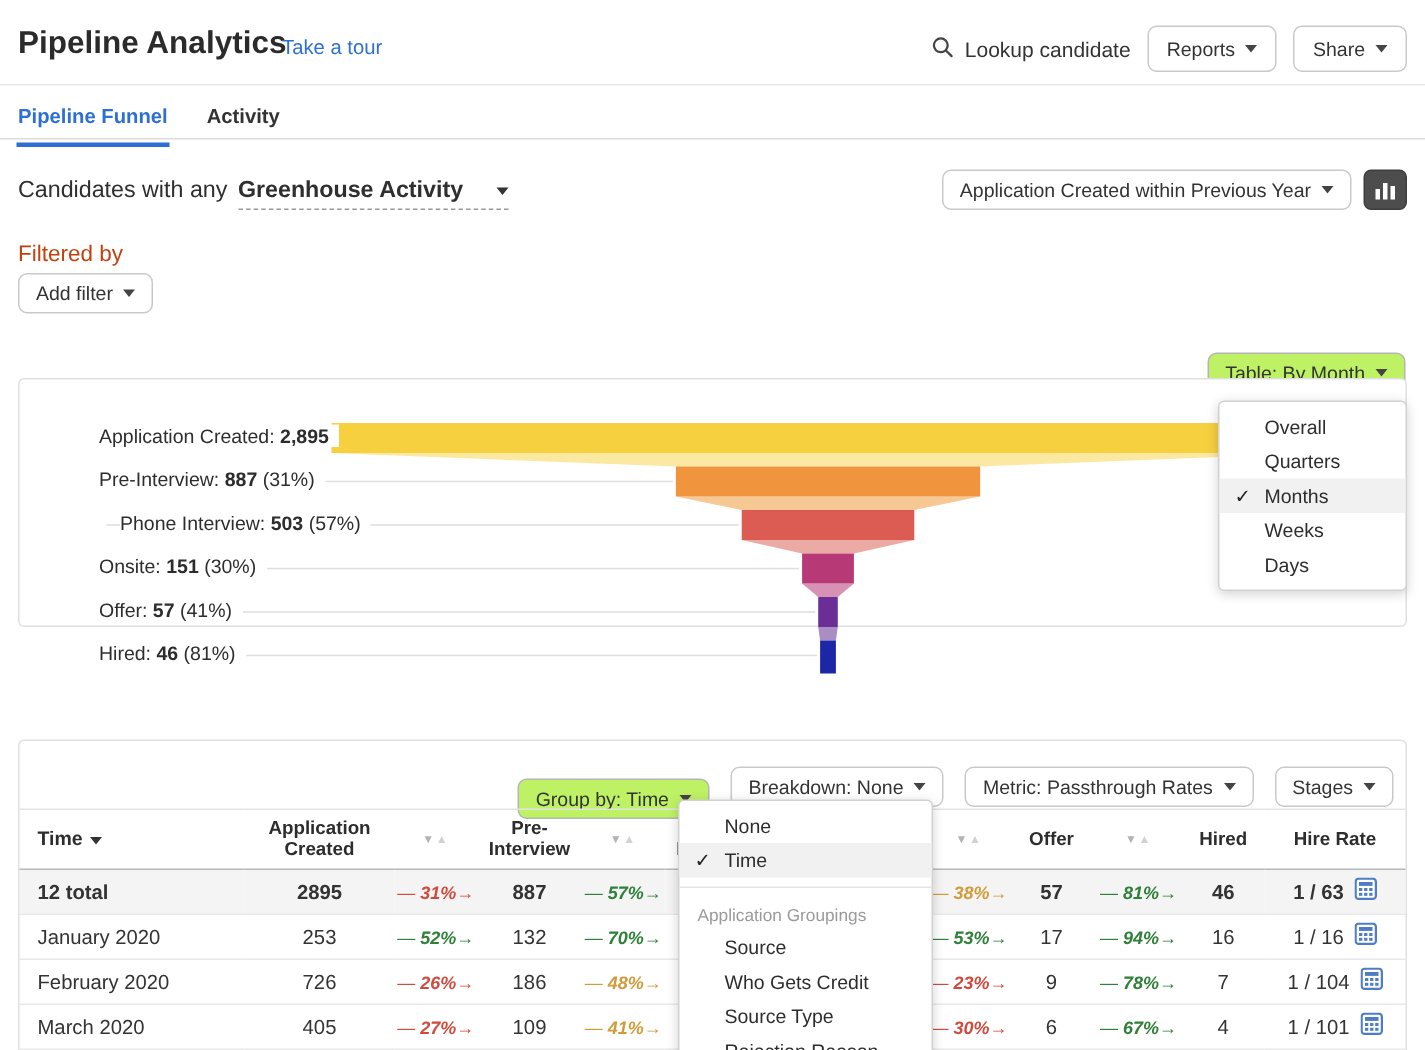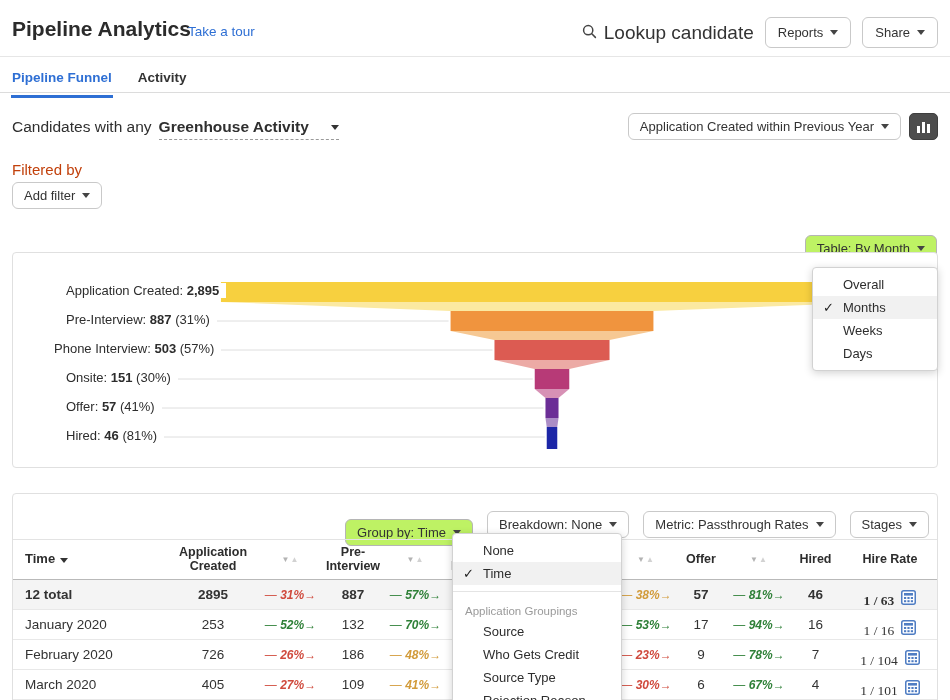--- a/index.html
+++ b/index.html
@@ -10,21 +10,21 @@
     overflow: hidden;
     background: #fff;
     font-family: "Liberation Sans", "DejaVu Sans", sans-serif;
     color: #2e2e2e;
     padding-left: 23px;
   }
   
   .page-title { position:absolute; left:12px; top:17px; font-size:21px; font-weight:700; color:#2b2b2b; }
   .tour-link { position:absolute; left:188px; top:24px; font-size:13.5px; color:#2e6fd4; cursor:pointer; }
   .top-right { position:absolute; right:12px; top:17px; display:flex; align-items:center; gap:11px; }
-  .lookup { display:flex; align-items:center; gap:7px; font-size:19px; color:#333; cursor:pointer; }
+  .lookup { display:flex; align-items:center; gap:7px; font-size:14px; color:#333; cursor:pointer; }
   .btn {
     display:inline-flex; align-items:center; gap:7px;
     border:1px solid #c9c9c9; border-radius:6px; background:#fff;
     font-size:13px; color:#333; padding:7px 12px; cursor:pointer; white-space:nowrap;
     font-family: inherit;
   }
   .btn.small { padding:5px 11px; }
   .btn.active { background:#bef264; border-color:#b5b5b5;margin-top:16px; }
   .caret { width:0; height:0; border-left:4px solid transparent; border-right:4px solid transparent; border-top:5px solid #444; display:inline-block; }
   .divider-top { position:absolute; left:0; right:0; top:56px; height:1px; background:#e6e6e6; }
@@ -41,21 +41,21 @@
   .scope-select .caret { border-top-color:#333; }
   .range-controls { position:absolute; right:12px; top:113px; display:flex; align-items:center; gap:8px; }
   .chart-toggle-btn { width:29px; height:27px; background:#4d4d4d; border:1px solid #3e3e3e; border-radius:5px; display:flex; align-items:flex-end; justify-content:center; gap:2px; padding-bottom:6px; cursor:pointer; }
   .chart-toggle-btn i { display:block; width:3px; background:#fff; }
   
   .filtered-by { position:absolute; left:12px; top:161px; font-size:15px; font-weight:400; color:#c2410c; }
   .add-filter { position:absolute; left:12px; top:182px; }
   .mode-btn { position:absolute; right:13px; top:219px; }
   
   .panel { position:absolute; background:#fff; border:1px solid #e0e0e0; border-radius:4px; }
-  .funnel-panel { left:12px; top:252px; width:926px; height:216px; }
+  .funnel-panel { left:12px; top:252px; width:926px; height:166px; }
   .table-panel  { left:12px; top:493px; width:926px; height:260px; }
   .funnel-label { position:absolute; font-size:13px; color:#2d2d2d; background:#fff; padding-right:7px; white-space:nowrap; }
   .funnel-label b { font-weight:700; }
   
   .group-bar { position:absolute; top:9px; right:8px; display:flex; gap:14px;align-items:center; }
   
   table.data { position:absolute; top:45px; left:0; width:924px; border-collapse:collapse; table-layout:fixed; }
   table.data thead th { font-size:12.5px; font-weight:700; color:#2d2d2d; text-align:center; padding:5px 2px; line-height:1.15; vertical-align:middle; border-bottom:1px solid #b9b9b9; }
   table.data { border-top:1px solid #e3e3e3; }
   table.data thead th.time-h { text-align:left; padding-left:12px; font-size:13px; }
@@ -63,21 +63,21 @@
   table.data tbody td.time-c { text-align:left; padding-left:12px; }
   table.data tr.total { background:#f4f4f4; font-weight:700; }
   .sortpair { font-size:8px; letter-spacing:1px; vertical-align:middle; }
   .sortpair .s1 { color:#b3b3b3; } .sortpair .s2 { color:#d2d2d2; }
   .time-caret { width:0;height:0;border-left:4px solid transparent;border-right:4px solid transparent;border-top:5px solid #333;display:inline-block;margin-left:5px; }
   .pass { font-size:12px; font-style:italic; font-weight:700; }
   .pass .dash, .pass .arr { font-style:normal; font-weight:400; }
   .pass.red   { color:var(--red); }
   .pass.green { color:var(--green);margin-top:40px; }
   .pass.amber { color:var(--amber); }
-  .rate-cell { display:flex; align-items:flex-end; justify-content:center; gap:7px; height:29px;font-family:Liberation Serif, serif; }
+  .rate-cell { display:flex; align-items:center; justify-content:center; gap:7px; height:29px; }
   
   .menu { position:absolute; background:#fff; border:1px solid #d2d2d2; border-radius:4px; box-shadow:0 2px 8px rgba(0,0,0,.18); z-index:50; padding:5px 0; }
   .menu-item { font-size:13px; color:#2d2d2d; padding:4px 14px 4px 30px; white-space:nowrap; cursor:pointer; position:relative; }
   .menu-item.checked { background:#f1f1f1; }
   .menu-item .check { position:absolute; left:10px; font-weight:700; color:#222; }
   .menu-divider { height:1px; background:#e4e4e4; margin:6px 0; }
   .menu-section { font-size:11.5px; color:#9a9a9a; padding:7px 12px 3px 12px; }
   .mode-menu { left:812px; top:251px; width:126px;margin-top:16px; }
   .groupby-menu { left:452px; top:533px; width:170px; padding-bottom:30px; }
 </style>
@@ -163,21 +163,21 @@
         <rect x="207.95675" y="29" width="662.0864999999999" height="20" fill="#f7d03f"></rect>
         <rect x="437.57155" y="58" width="202.8569" height="20" fill="#f0943e"></rect>
         <rect x="481.48195" y="87" width="115.03610000000003" height="20" fill="#dc5b52"></rect>
         <rect x="521.73315" y="116" width="34.53369999999995" height="20" fill="#b73a77"></rect>
         <rect x="532.48205" y="145" width="13.035900000000083" height="20" fill="#6b2e96"></rect>
         <rect x="533.7399" y="174" width="10.520199999999932" height="22" fill="#1c26a7"></rect>
       </svg>
     <div id="funnel-labels">
         <div class="funnel-label" style="left: 53px; top: 30px;"><span>Application Created: </span><b>2,895</b></div>
         <div class="funnel-label" style="left: 53px; top: 59px;"><span>Pre-Interview: </span><b>887</b><span> (31%)</span></div>
-        <div class="funnel-label" style="left: 41px; top: 88px;"><span>Phone Interview: </span><b>503</b><span> (57%)</span></div>
+        <div class="funnel-label" style="left: 67px; top: 88px;"><span>Phone Interview: </span><b>503</b><span> (57%)</span></div>
         <div class="funnel-label" style="left: 53px; top: 117px;"><span>Onsite: </span><b>151</b><span> (30%)</span></div>
         <div class="funnel-label" style="left: 53px; top: 146px;"><span>Offer: </span><b>57</b><span> (41%)</span></div>
         <div class="funnel-label" style="left: 53px; top: 175px;"><span>Hired: </span><b>46</b><span> (81%)</span></div>
       </div>
   </div>
 
   <div class="panel table-panel">
     <div class="group-bar" id="group-bar">
         <button class="btn small active">
           <span>Group by: Time</span>
@@ -353,20 +353,21 @@
                   </svg></span>
               </div>
             </td>
           </tr>
         </tbody>
     </table>
   </div>
 
   <div class="menu mode-menu" id="mode-menu">
       <div class="menu-item"><span>Overall</span></div>
+      <div class="menu-item"><span>Quarters</span></div>
       <div class="menu-item checked"><span class="check">✓</span><span>Months</span></div>
       <div class="menu-item"><span>Weeks</span></div>
       <div class="menu-item"><span>Days</span></div>
     </div>
 
   <div class="menu groupby-menu" id="groupby-menu">
       <div class="menu-item"><span>None</span></div>
       <div class="menu-item checked"><span class="check">✓</span><span>Time</span></div>
       <div class="menu-divider"></div>
       <div class="menu-section">Application Groupings</div>

